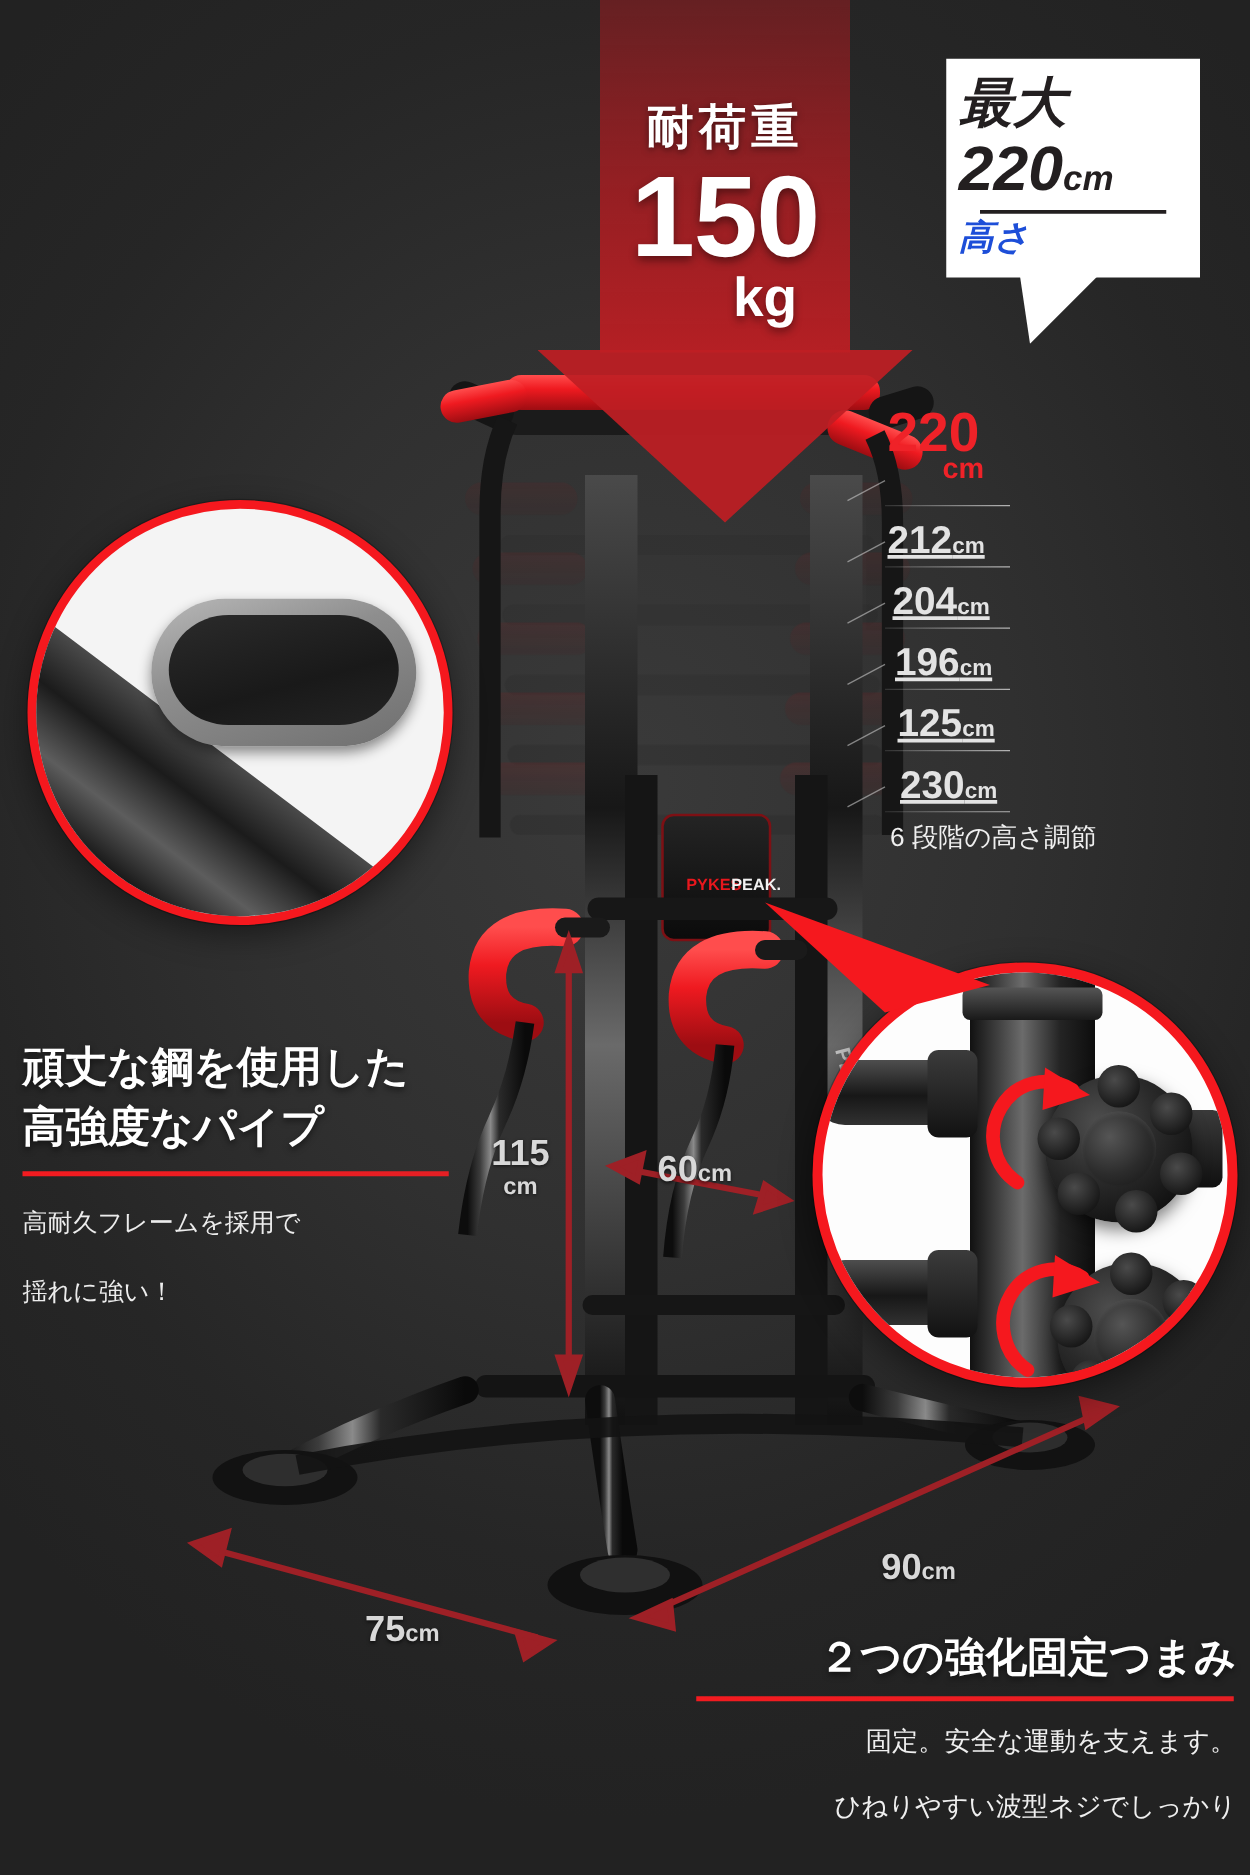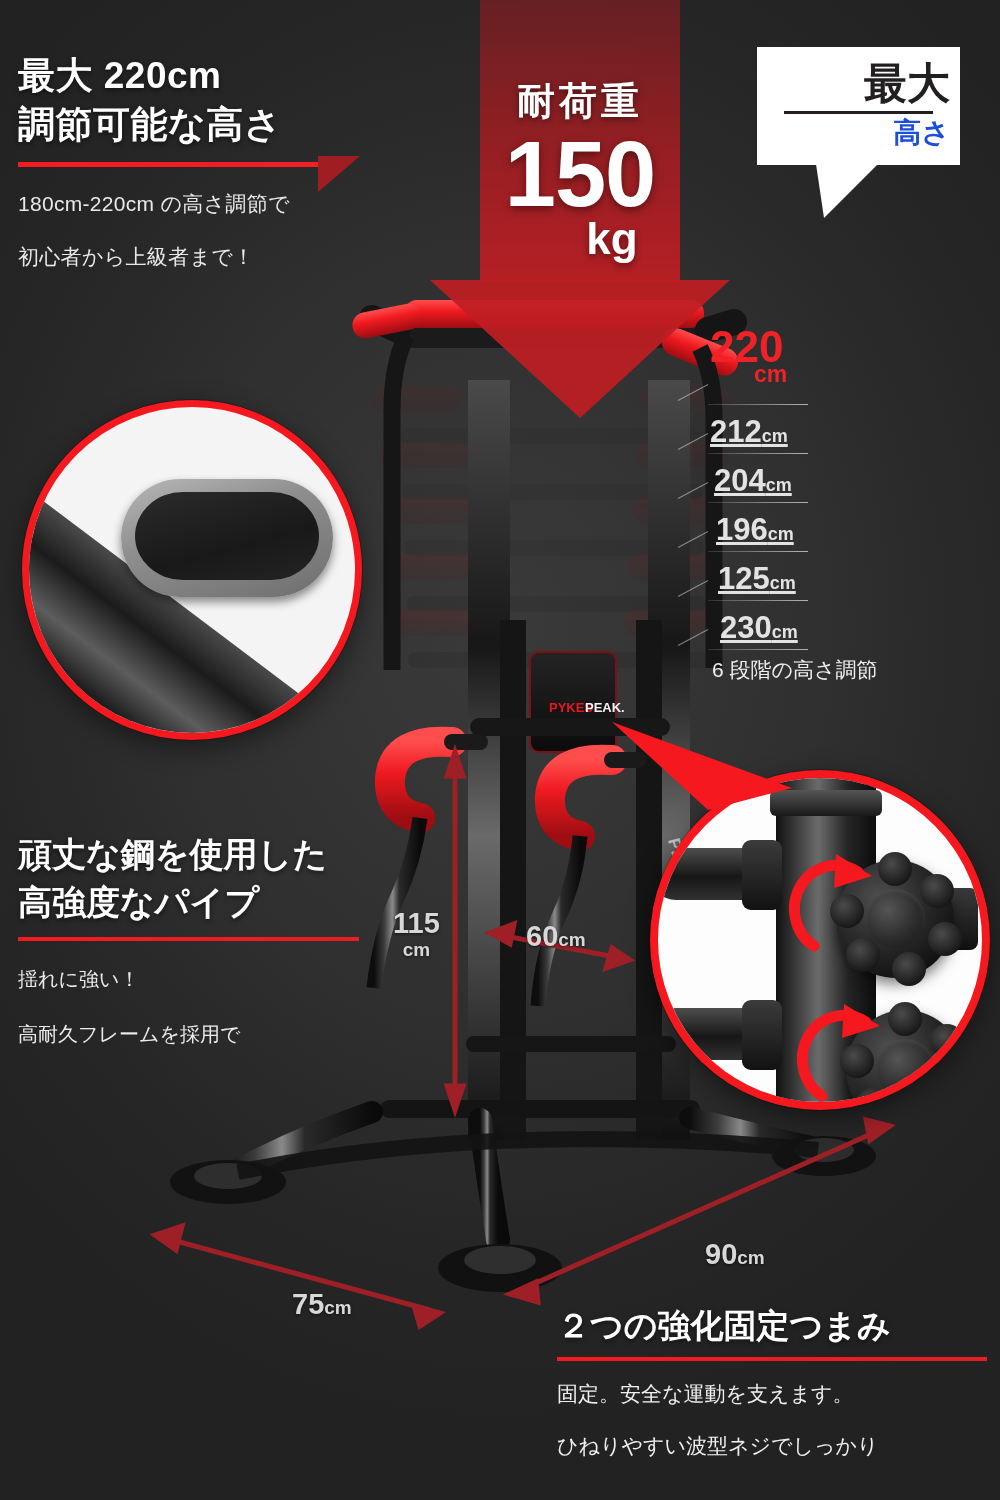--- a/index.html
+++ b/index.html
@@ -38,21 +38,21 @@
   
   .ml-block { left:18px; top:830px; width:380px; }
   .ml-h1 { color:#fff; font-weight:bold; font-size:34px; line-height:1.42;
            text-shadow:0 2px 5px rgba(0,0,0,.55); }
   .ml-rule-wrap { position:relative; margin-top:10px; height:6px; width:345px; }
   .ml-rule { position:absolute; left:0; top:0; height:4px; width:341px;
              background:linear-gradient(90deg,#f31b20,#e51f24); }
   .ml-sub { margin-top:18px; color:#ececec; font-size:20px; line-height:1.85; }
 
   
-  .br-block { left:557px; top:1305px; width:432px; }
+  .br-block { left:557px; top:1305px; width:432px;text-align:right; }
   .br-h1 { color:#fff; font-weight:bold; font-size:33px; line-height:1.3;
            text-shadow:0 2px 5px rgba(0,0,0,.5); }
   .br-rule { margin-top:9px; height:4px; width:430px;
              background:linear-gradient(90deg,#f31b20,#e51f24); }
   .br-sub { margin-top:14px; color:#efefef; font-size:21px; line-height:1.8; }
 
   
   .load-arrow { left:430px; top:-8px; width:300px; height:430px; }
   .load-shaft {
     position:absolute; left:50px; top:0; width:200px; height:290px;
@@ -67,21 +67,21 @@
   .load-txt { position:absolute; left:0; top:84px; width:300px; text-align:center; }
   .load-label { color:#fff; font-weight:bold; font-size:38px; letter-spacing:4px;
                 text-shadow:0 2px 6px rgba(0,0,0,.5); }
   .load-num { color:#fff; font-weight:bold; font-size:92px; line-height:.98;
               letter-spacing:-1px; margin-top:2px; text-shadow:0 3px 8px rgba(0,0,0,.45); }
   .load-unit { color:#fff; font-weight:bold; font-size:44px; line-height:.9;
                margin-left:64px; text-shadow:0 3px 7px rgba(0,0,0,.45); }
 
   
   .badge { left:757px; top:47px; width:203px; }
-  .badge-body { background:#ffffff; padding:14px 10px 16px; text-align:right; }
+  .badge-body { background:#ffffff; padding:14px 10px 16px; text-align:left;font-style:italic; }
   .badge-l1 { color:#231f20; font-weight:bold; font-size:43px; line-height:1.05; }
   .badge-l2 { color:#231f20; font-weight:bold; font-size:50px; line-height:1.1; margin-top:2px;
               white-space:nowrap; }
   .badge-l2 .u { font-size:28px; }
   .badge-divider { height:3px; background:#231f20; margin:5px 17px 4px; }
   .badge-l3 { color:#1d4ed8; font-weight:bold; font-size:28px; line-height:1.1; }
   .badge-tail { position:relative; height:52px; }
   .badge-tail svg { position:absolute; left:59px; top:-1px; }
 
   
@@ -331,34 +331,25 @@
   <div class="abs load-arrow">
     <div class="load-shaft"></div>
     <div class="load-head"></div>
     <div class="load-txt">
       <div class="load-label">耐荷重</div>
       <div class="load-num">150</div>
       <div class="load-unit">kg</div>
     </div>
   </div>
 
-  <div class="abs tl-block">
-    <div class="tl-h1">最大 220cm</div>
-    <div class="tl-h1">調節可能な高さ</div>
-    <div class="rule-wrap">
-      <div class="rule"></div>
-      <div class="rule-tri"></div>
-    </div>
-    <div class="tl-sub">180cm-220cm の高さ調節で</div>
-    <div class="tl-sub">初心者から上級者まで！</div>
-  </div>
 
   <div class="abs badge">
     <div class="badge-body">
       <div class="badge-l1">最大</div>
+      <div class="badge-l2"><span>220</span><span class="u">cm</span></div>
       <div class="badge-divider"></div>
       <div class="badge-l3">高さ</div>
     </div>
     <div class="badge-tail">
       <svg width="110" height="54" viewBox="0 0 110 54" xmlns="http://www.w3.org/2000/svg">
         <polygon points="0,0 62,0 8,54" fill="#ffffff"></polygon>
       </svg>
     </div>
   </div>
 
@@ -409,22 +400,22 @@
       <div class="pipe-hole"></div>
     </div>
   </div>
 
   <div class="abs ml-block">
     <div class="ml-h1">頑丈な鋼を使用した</div>
     <div class="ml-h1">高強度なパイプ</div>
     <div class="ml-rule-wrap">
       <div class="ml-rule"></div>
     </div>
+    <div class="ml-sub">高耐久フレームを採用で</div>
     <div class="ml-sub">揺れに強い！</div>
-    <div class="ml-sub">高耐久フレームを採用で</div>
   </div>
 
   <div class="abs knob-circle">
     <div class="kc-post"></div>
     <div class="kc-collar"></div>
     <div class="kc-arm a1"></div>
     <div class="kc-arm a2"></div>
     <div class="kc-bracket b1"></div>
     <div class="kc-bracket b2"></div>
     <div class="kc-stub s1"></div>

